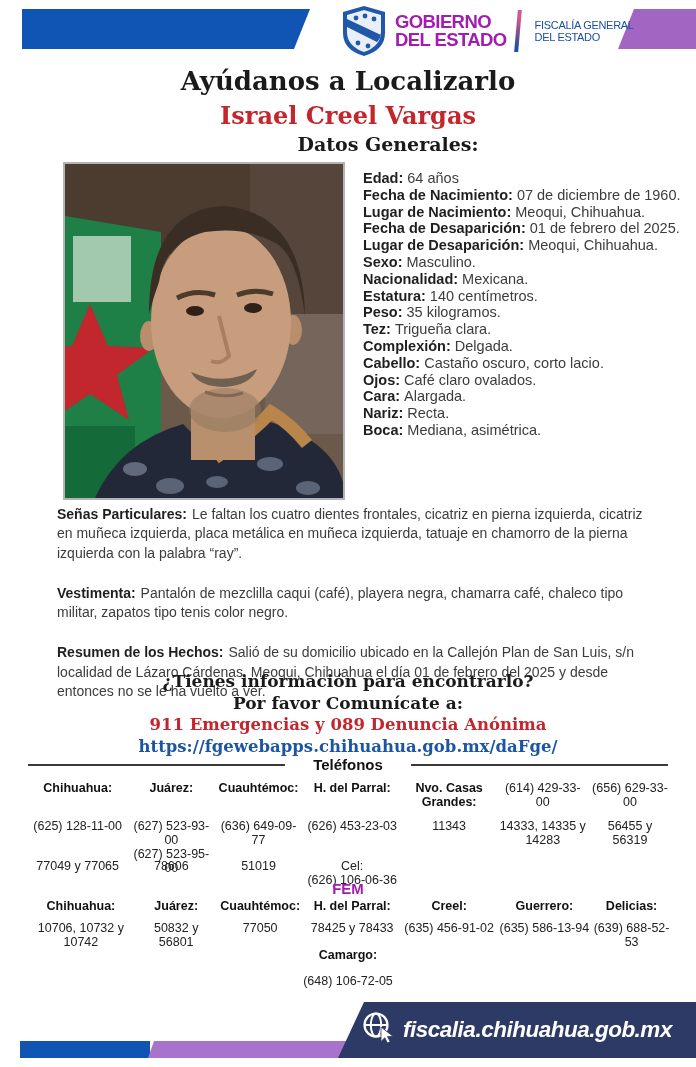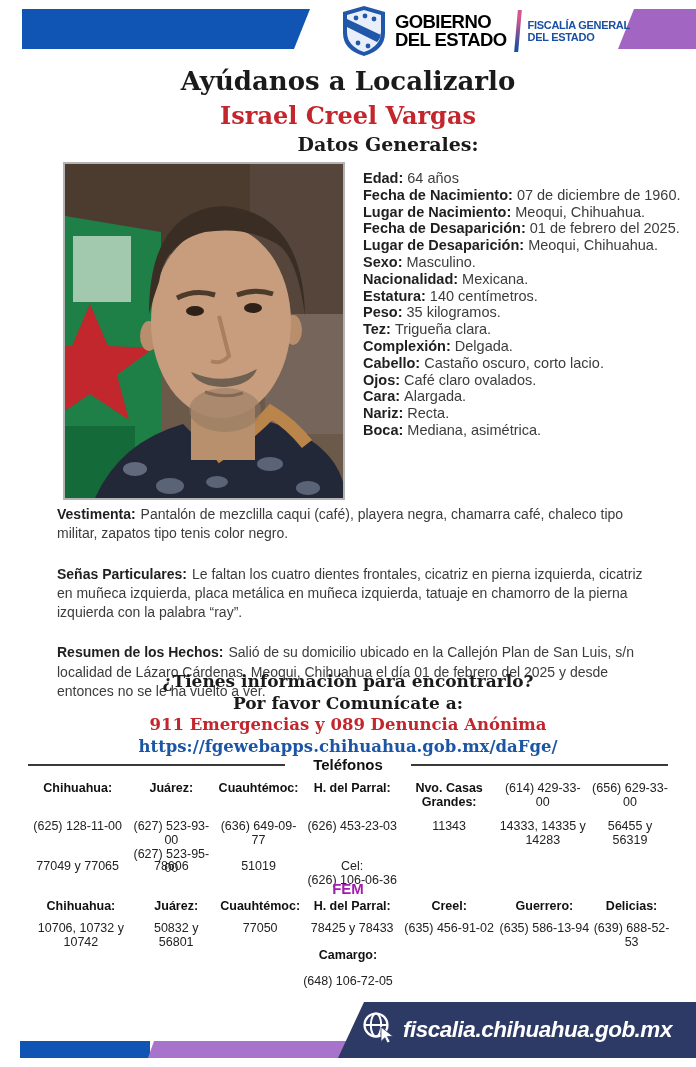--- a/index.html
+++ b/index.html
@@ -6,25 +6,25 @@
   .page{position:relative;width:696px;height:1067px;margin:0 auto;background:#fff;overflow:hidden;
         font-family:"Liberation Sans",sans-serif;color:#333;}
 
   
   .hdr-blue{position:absolute;left:22px;top:9px;width:288px;height:40px;background:#1155b4;
             clip-path:polygon(0 0,100% 0,calc(100% - 16px) 100%,0 100%);}
   .hdr-purple{position:absolute;right:0;top:9px;width:78px;height:40px;background:#a266c2;
             clip-path:polygon(16px 0,100% 0,100% 100%,0 100%);}
   .logo{position:absolute;left:341px;top:5px;display:flex;align-items:center;}
   .logo svg{display:block;}
-  .gob-txt{margin-left:8px;font-weight:bold;color:#000000;font-size:18.5px;line-height:0.95;
+  .gob-txt{margin-left:8px;font-weight:bold;color:#a21caf;font-size:18.5px;line-height:0.95;
            letter-spacing:-0.6px;}
   .divider{width:4px;height:42px;margin:0 8px 0 9px;background:linear-gradient(#d6568e 20%,#1b4fa3 90%);
            transform:skewX(-5deg);}
-  .fge-txt{font-weight:bold;color:#1b4fa3;font-size:11px;line-height:1.1;letter-spacing:-0.3px;}
+  .fge-txt{font-weight:normal;color:#1b4fa3;font-size:11px;line-height:1.1;letter-spacing:-0.3px;margin-left:7px;}
 
   
   .t-serif{position:absolute;width:100%;text-align:center;font-family:"DejaVu Serif","Liberation Serif",serif;
            font-weight:bold;}
   .title-main{top:66px;font-size:26px;color:#1a1a1a;}
   .title-name{top:101px;font-size:24px;color:#c3262c;}
   .title-datos{top:133px;font-size:19px;color:#1a1a1a;padding-left:40px;}
 
   
   .photo{position:absolute;left:63px;top:162px;width:282px;height:338px;border:2px solid #b3b3b3;
@@ -157,22 +157,22 @@
     <div class="dato"><b>Tez:</b><span>Trigueña clara.</span></div>
     <div class="dato"><b>Complexión:</b><span>Delgada.</span></div>
     <div class="dato"><b>Cabello:</b><span>Castaño oscuro, corto lacio.</span></div>
     <div class="dato"><b>Ojos:</b><span>Café claro ovalados.</span></div>
     <div class="dato"><b>Cara:</b><span>Alargada.</span></div>
     <div class="dato"><b>Nariz:</b><span>Recta.</span></div>
     <div class="dato"><b>Boca:</b><span>Mediana, asimétrica.</span></div>
   </div>
 
   <div class="paras">
+    <p><b>Señas Particulares:</b><span>Le faltan los cuatro dientes frontales, cicatriz en pierna izquierda, cicatriz en muñeca izquierda, placa metálica en muñeca izquierda, tatuaje en chamorro de la pierna izquierda con la palabra “ray”.</span></p>
     <p><b>Vestimenta:</b><span>Pantalón de mezclilla caqui (café), playera negra, chamarra café, chaleco tipo militar, zapatos tipo tenis color negro.</span></p>
-    <p><b>Señas Particulares:</b><span>Le faltan los cuatro dientes frontales, cicatriz en pierna izquierda, cicatriz en muñeca izquierda, placa metálica en muñeca izquierda, tatuaje en chamorro de la pierna izquierda con la palabra “ray”.</span></p>
     <p><b>Resumen de los Hechos:</b><span>Salió de su domicilio ubicado en la Callejón Plan de San Luis, s/n localidad de Lázaro Cárdenas, Meoqui, Chihuahua el día 01 de febrero del 2025 y desde entonces no se le ha vuelto a ver.</span></p>
   </div>
 
   <div class="contact">
     <div class="c1">¿Tienes información para encontrarlo?</div>
     <div class="c2">Por favor Comunícate a:</div>
     <div class="c3">911 Emergencias y 089 Denuncia Anónima</div>
     <div class="c4">https://fgewebapps.chihuahua.gob.mx/daFge/</div>
   </div>
 

